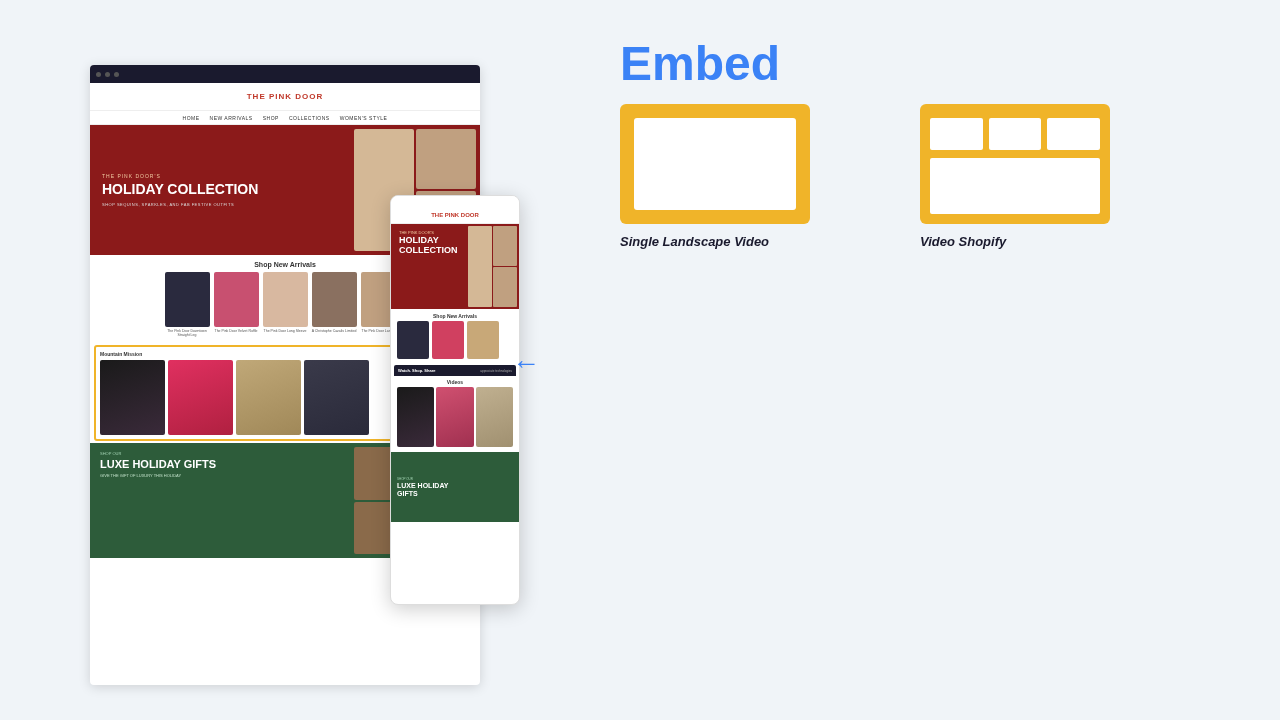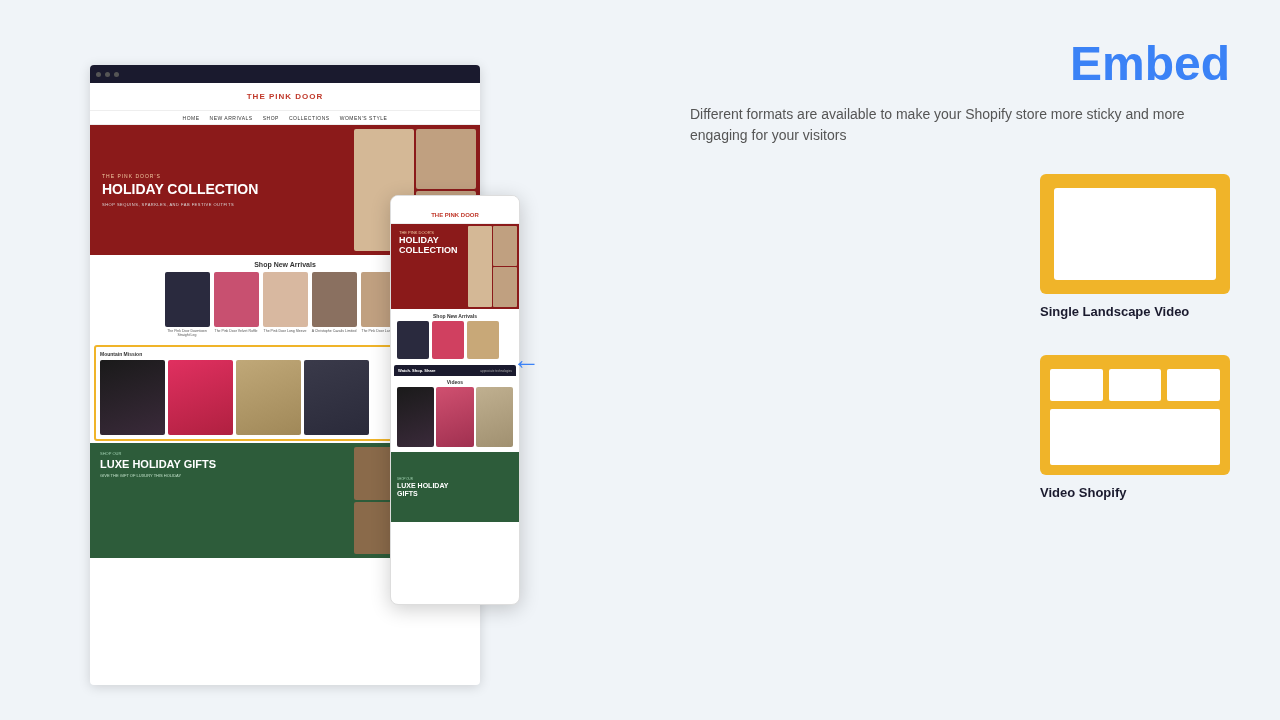--- a/index.html
+++ b/index.html
@@ -418,21 +418,20 @@
       color: #3b82f6;
       font-weight: bold;
     }
 
     
     .right-panel {
       flex: 1;
       padding: 40px 50px 30px;
       display: flex;
       flex-direction: column;
-      align-items: flex-end;
     }
 
     .embed-title {
       font-size: 48px;
       font-weight: 700;
       color: #3b82f6;
       margin-bottom: 16px;
       line-height: 1;
     }
 
@@ -449,23 +448,24 @@
       font-size: 14px;
       color: #555;
       line-height: 1.5;
       max-width: 540px;
       margin-bottom: 28px;
     }
 
     
     .formats-grid {
       display: grid;
-      grid-template-columns: 1fr;
+      grid-template-columns: 1fr 1fr;
       gap: 36px 40px;
       max-width: 560px;
+      font-style: italic;
     }
 
     .format-card {
       display: flex;
       flex-direction: column;
       align-items: flex-start;
     }
 
     .format-icon {
       margin-bottom: 8px;
@@ -696,21 +696,20 @@
       </div>
     </div>
 
     <div class="arrow-indicator">←</div>
 
   </div>
 </div>
 
 <div class="right-panel">
   <h1 class="embed-title">Embed</h1>
-  <p class="embed-description">Different formats are available to make your Shopify store more sticky and more engaging for your visitors</p>
 
   <div class="formats-grid">
 
     <div class="format-card">
       <div class="format-icon icon-landscape-single">
         <div class="inner"></div>
       </div>
       <div class="format-label">Single Landscape Video</div>
     </div>
 

